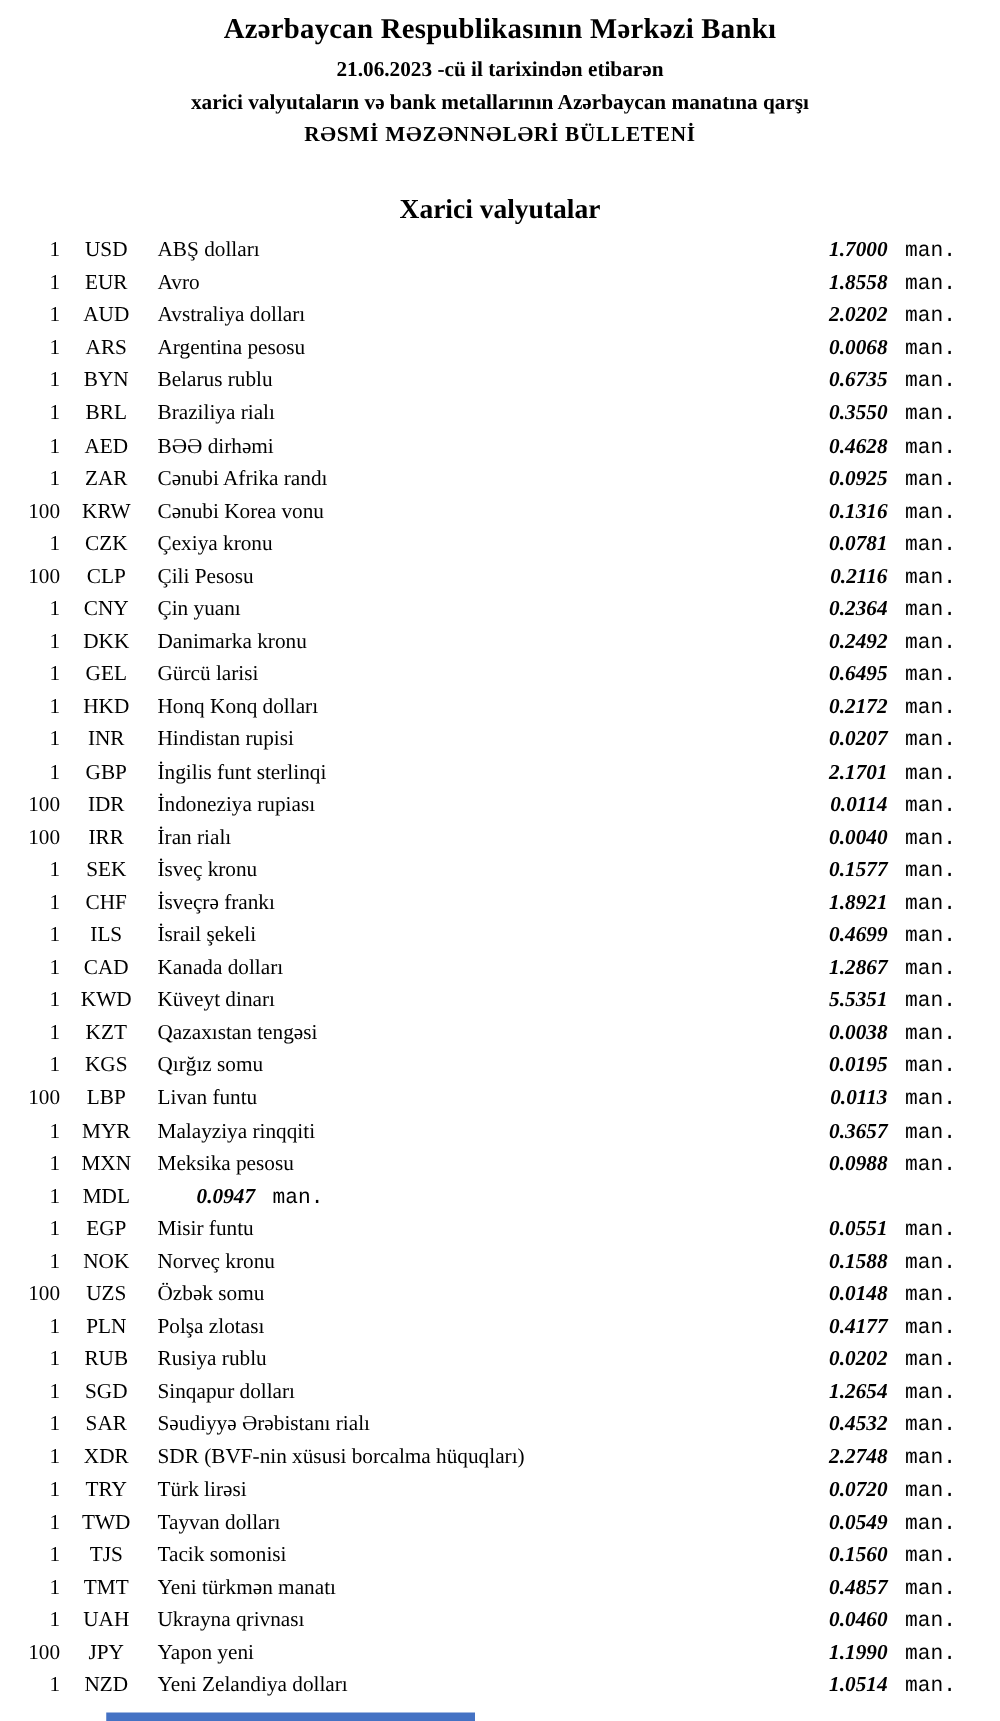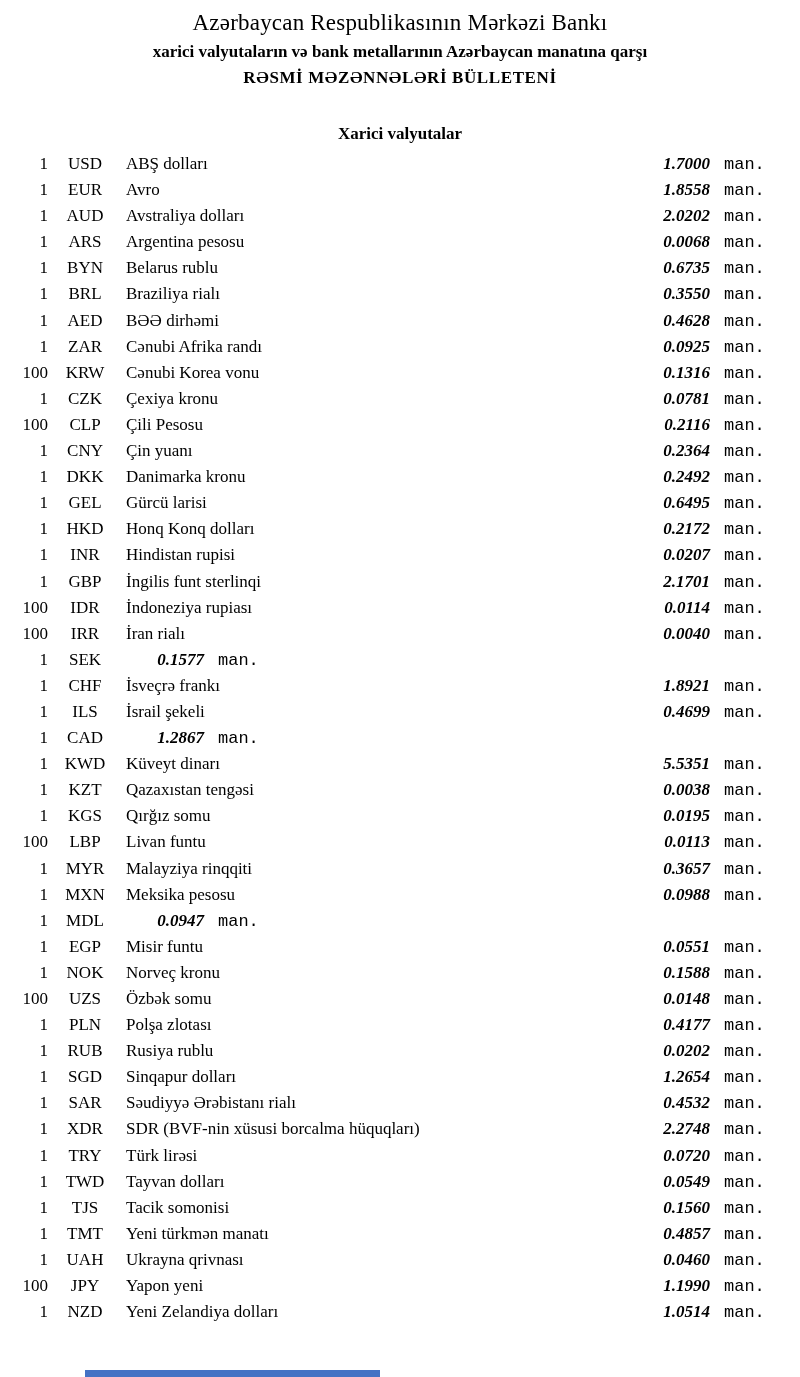--- a/index.html
+++ b/index.html
@@ -14,21 +14,21 @@
     overflow: hidden;
     font-family: "Liberation Serif", serif;
     color: #000000;
   }
   .header {
     text-align: center;
     padding-top: 10px;
   }
   .title {
     font-size: 23px;
-    font-weight: normal;
+    font-weight: bold;
     letter-spacing: 0.2px;
   }
   .date-line {
     font-size: 17px;
     font-weight: bold;
     margin-top: 10px;
   }
   .subtitle {
     font-size: 17px;
     font-weight: bold;
@@ -36,21 +36,21 @@
   }
   .bulletin {
     font-size: 17px;
     font-weight: bold;
     margin-top: 6px;
     letter-spacing: 0.6px;
   }
   .section-title {
     text-align: center;
     font-weight: bold;
-    font-size: 17px;
+    font-size: 22px;
     margin-top: 36px;
     margin-bottom: 7px;
   }
   .table {
     padding: 0 30px 0 10px;
   }
   .row {
     display: flex;
     align-items: baseline;
     height: 26.1px;
@@ -95,20 +95,21 @@
     width: 295px;
     height: 7px;
     background: #4472c4;
   }
 </style>
 </head>
 <body>
 
 <div class="header">
   <div class="title">Azərbaycan Respublikasının Mərkəzi Bankı</div>
+  <div class="date-line">21.06.2023 -cü il tarixindən etibarən</div>
   <div class="subtitle">xarici valyutaların və bank metallarının Azərbaycan manatına qarşı</div>
   <div class="bulletin">RƏSMİ MƏZƏNNƏLƏRİ BÜLLETENİ</div>
 </div>
 
 <div class="section-title">Xarici valyutalar</div>
 
 <div class="table">
   <div class="row">
     <span class="nominal">1</span>
     <span class="code">USD</span>
@@ -257,20 +258,21 @@
     <span class="nominal">100</span>
     <span class="code">IRR</span>
     <span class="name">İran rialı</span>
     <span class="rate">0.0040</span>
     <span class="unit">man.</span>
   </div>
 
   <div class="row">
     <span class="nominal">1</span>
     <span class="code">SEK</span>
+    <span class="name">İsveç kronu</span>
     <span class="rate">0.1577</span>
     <span class="unit">man.</span>
   </div>
 
   <div class="row">
     <span class="nominal">1</span>
     <span class="code">CHF</span>
     <span class="name">İsveçrə frankı</span>
     <span class="rate">1.8921</span>
     <span class="unit">man.</span>
@@ -280,20 +282,21 @@
     <span class="nominal">1</span>
     <span class="code">ILS</span>
     <span class="name">İsrail şekeli</span>
     <span class="rate">0.4699</span>
     <span class="unit">man.</span>
   </div>
 
   <div class="row">
     <span class="nominal">1</span>
     <span class="code">CAD</span>
+    <span class="name">Kanada dolları</span>
     <span class="rate">1.2867</span>
     <span class="unit">man.</span>
   </div>
 
   <div class="row">
     <span class="nominal">1</span>
     <span class="code">KWD</span>
     <span class="name">Küveyt dinarı</span>
     <span class="rate">5.5351</span>
     <span class="unit">man.</span>

